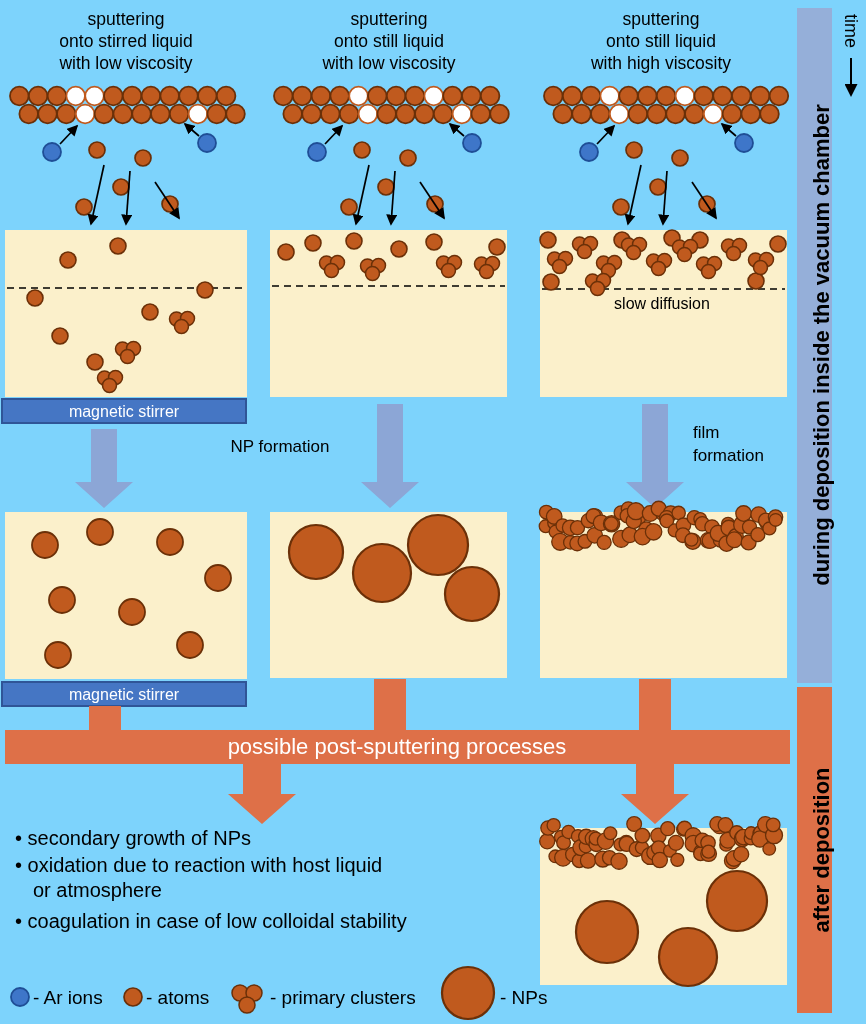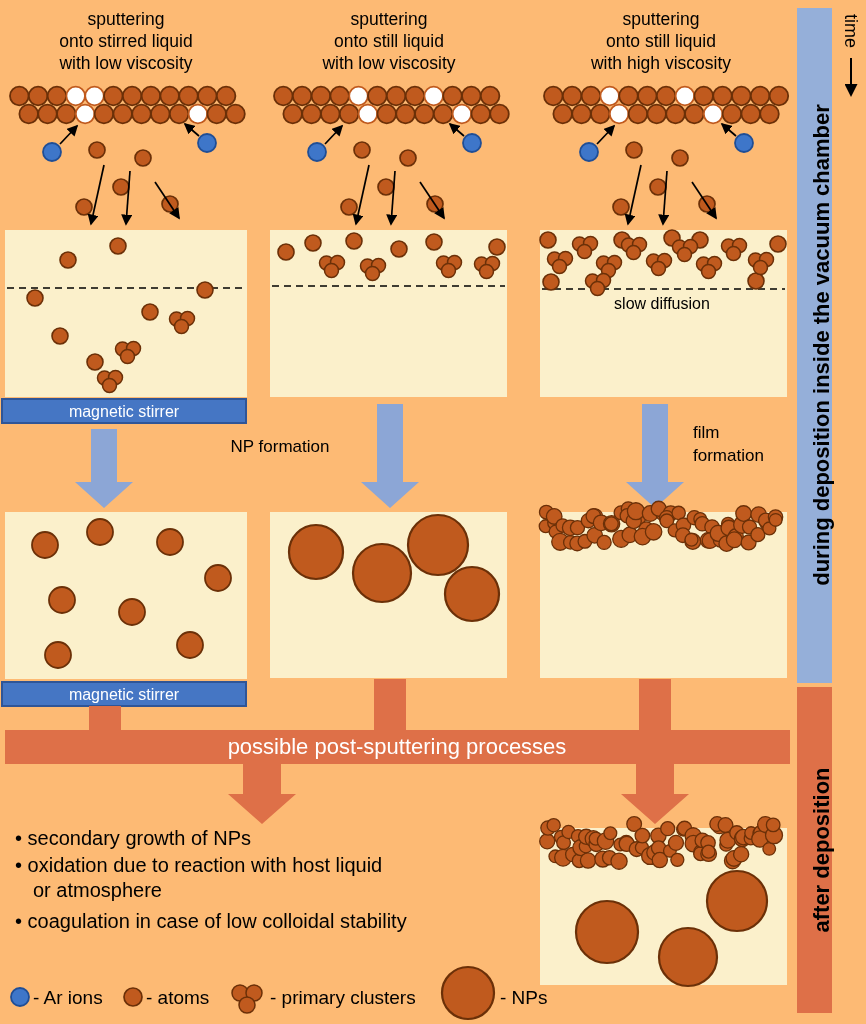--- a/index.html
+++ b/index.html
@@ -1,16 +1,16 @@
 <!DOCTYPE html>
 <html><head>
 <meta charset="utf-8">
 <style>
   html,body{margin:0;padding:0;background:#ffffff;}
-  .wrap{position:relative;width:866px;height:1024px;background:#fdba74;overflow:hidden;}
+  .wrap{position:relative;width:866px;height:1024px;background:#7dd3fc;overflow:hidden;}
   svg{display:block;}
   svg text{font-family:"Liberation Sans","DejaVu Sans",sans-serif;fill:#000000;}
   .title{font-size:17.5px;}
   .small{font-size:16px;}
   .mid{font-size:17px;}
   .bullet{font-size:20px;}
   .legendtxt{font-size:19px;}
   .bandtxt{font-size:22px;fill:#ffffff;}
   .stirtxt{font-size:16px;fill:#ffffff;}
   .sidebartxt{font-size:22px;font-weight:bold;}

